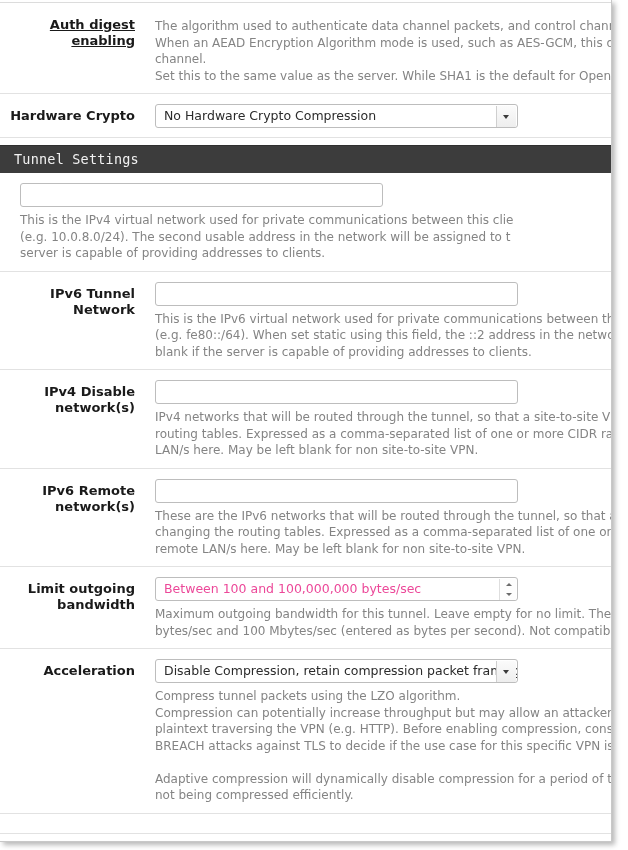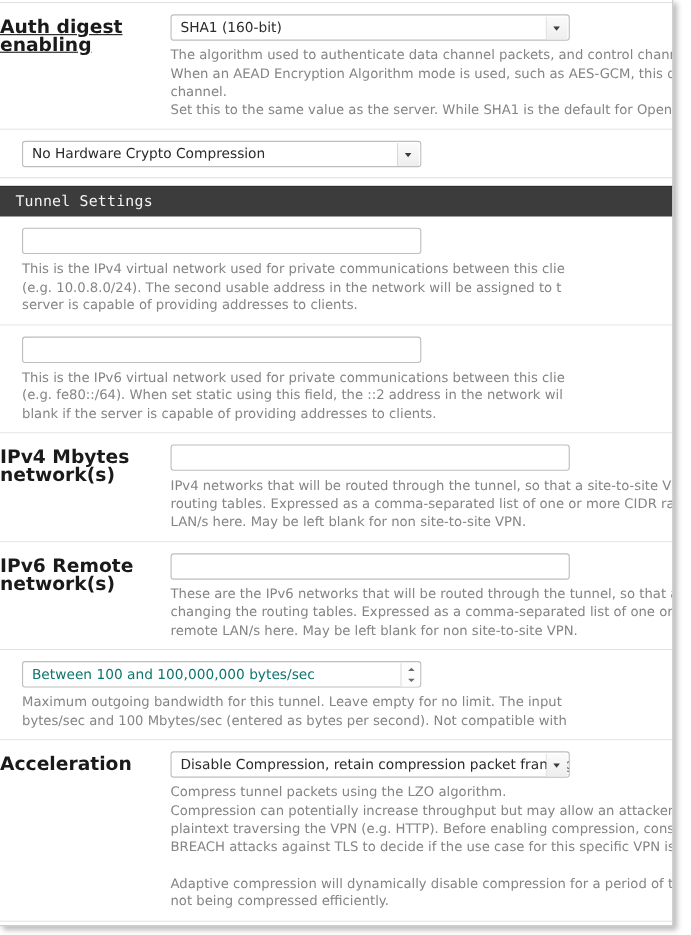--- a/index.html
+++ b/index.html
@@ -56,23 +56,24 @@
     position: relative;
     display: flex;
     border-bottom: 1px solid #e2e2e2;
     padding: 10px 0 9px 0;
     background: #ffffff;
   }
 
   .label-cell {
     width: 135px;
     min-width: 135px;
+    text-align: right;
     padding-right: 0;
     padding-top: 4px;
-    font-size: 17px;
+    font-size: 13px;
     font-weight: bold;
     color: #1a1a1a;
     line-height: 16px;
   }
   .label-cell .linklabel {
     text-decoration: underline;
     color: #1a1a1a;
   }
 
   .field-cell {
@@ -92,21 +93,21 @@
     color: #2b2b2b;
     line-height: 22px;
     padding: 0 26px 0 8px;
     white-space: nowrap;
     overflow: hidden;
   }
   .ctl.compression { width: 363px; }
 
   .ctl.textinput { padding-right: 8px; }
 
-  .ctl.placeholder { color: #0f766e; }
+  .ctl.placeholder { color: #ec4899; }
 
   
   .sel-btn {
     position: absolute;
     right: 1px;
     top: 1px;
     width: 20px;
     height: 22px;
     background: linear-gradient(to bottom, #fbfbfb 0%, #ededed 100%);
     border-left: 1px solid #cfcfcf;
@@ -197,34 +198,31 @@
     <div class="top-rule"></div>
 
     <div class="form-inner">
 
       <div class="row">
         <div class="label-cell">
           <span class="linklabel">Auth digest</span><br>
           <span class="linklabel">enabling</span>
         </div>
         <div class="field-cell">
-          <div class="ctl">
-            <span>SHA1 (160-bit)</span>
-            <span class="sel-btn"></span>
-          </div>
           <div class="help">
             <div>The algorithm used to authenticate data channel packets, and control channel pac</div>
             <div>When an AEAD Encryption Algorithm mode is used, such as AES-GCM, this digest</div>
             <div>channel.</div>
             <div>Set this to the same value as the server. While SHA1 is the default for OpenVPN,</div>
           </div>
         </div>
       </div>
 
       <div class="row">
+        <div class="label-cell">Hardware Crypto</div>
         <div class="field-cell">
           <div class="ctl">
             <span>No Hardware Crypto Compression</span>
             <span class="sel-btn"></span>
           </div>
         </div>
       </div>
 
       <div class="section-wrap">
         <div class="section-bar">Tunnel Settings</div>
@@ -235,33 +233,34 @@
           <div class="ctl textinput"></div>
           <div class="help">
             <div>This is the IPv4 virtual network used for private communications between this clie</div>
             <div>(e.g. 10.0.8.0/24). The second usable address in the network will be assigned to t</div>
             <div>server is capable of providing addresses to clients.</div>
           </div>
         </div>
       </div>
 
       <div class="row">
+        <div class="label-cell">IPv6 Tunnel Network</div>
         <div class="field-cell">
           <div class="ctl textinput"></div>
           <div class="help">
             <div>This is the IPv6 virtual network used for private communications between this clie</div>
             <div>(e.g. fe80::/64). When set static using this field, the ::2 address in the network wil</div>
             <div>blank if the server is capable of providing addresses to clients.</div>
           </div>
         </div>
       </div>
 
       <div class="row">
         <div class="label-cell">
-          <span>IPv4 Mbytes</span><br>
+          <span>IPv4 Disable</span><br>
           <span>network(s)</span>
         </div>
         <div class="field-cell">
           <div class="ctl textinput"></div>
           <div class="help">
             <div>IPv4 networks that will be routed through the tunnel, so that a site-to-site VPN ca</div>
             <div>routing tables. Expressed as a comma-separated list of one or more CIDR ranges</div>
             <div>LAN/s here. May be left blank for non site-to-site VPN.</div>
           </div>
         </div>
@@ -276,20 +275,24 @@
           <div class="ctl textinput"></div>
           <div class="help">
             <div>These are the IPv6 networks that will be routed through the tunnel, so that a site-</div>
             <div>changing the routing tables. Expressed as a comma-separated list of one or more</div>
             <div>remote LAN/s here. May be left blank for non site-to-site VPN.</div>
           </div>
         </div>
       </div>
 
       <div class="row">
+        <div class="label-cell">
+          <span>Limit outgoing</span><br>
+          <span>bandwidth</span>
+        </div>
         <div class="field-cell">
           <div class="ctl placeholder">
             <span>Between 100 and 100,000,000 bytes/sec</span>
             <span class="spin-btns">
               <span class="up"></span>
               <span class="dn"></span>
             </span>
           </div>
           <div class="help">
             <div>Maximum outgoing bandwidth for this tunnel. Leave empty for no limit. The input</div>

